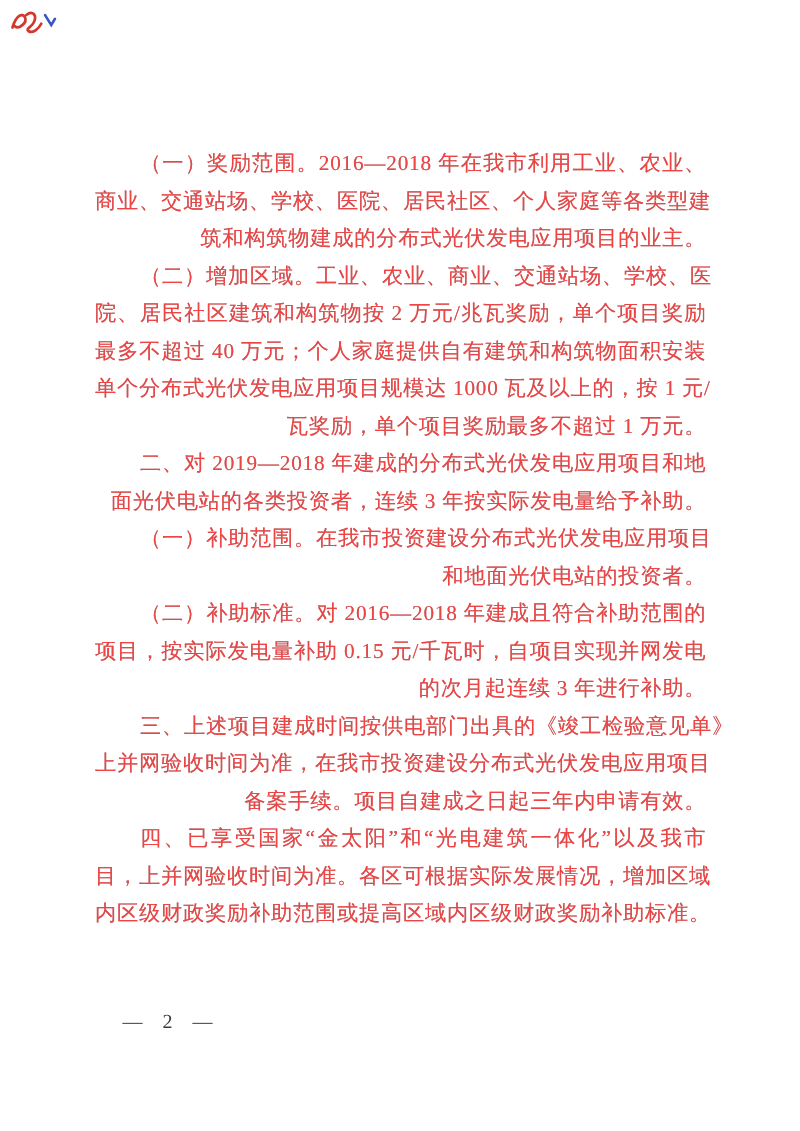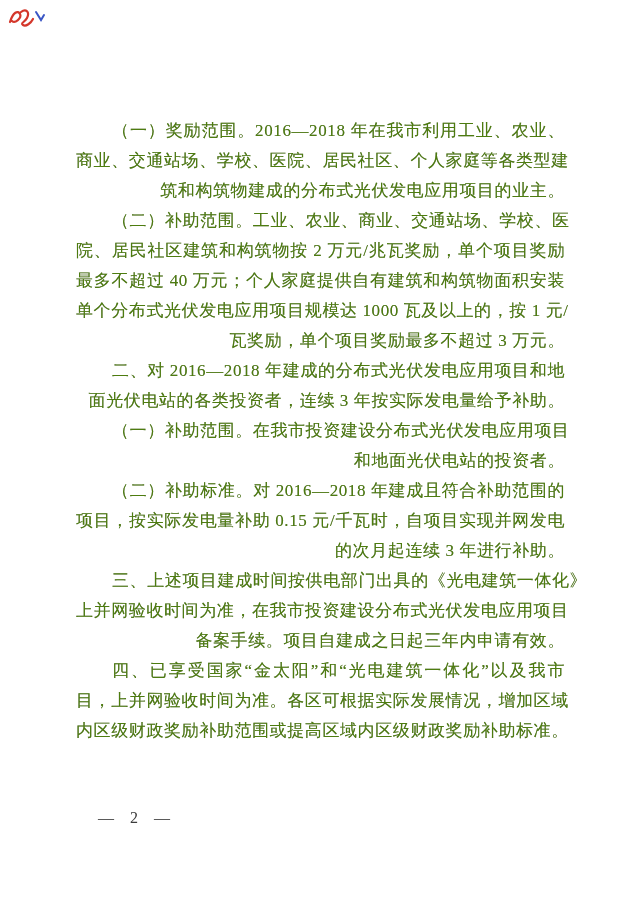--- a/index.html
+++ b/index.html
@@ -21,21 +21,21 @@
     left: 6px;
     top: 4px;
     width: 42px;
     height: 28px;
   }
   .doc-body {
     position: absolute;
     left: 76px;
     top: 116px;
     width: 489px;
-    color: #4d7c0f;
+    color: #ef4444;
     text-shadow: 0 0 0.5px rgba(40,40,40,0.45);
   }
   .para { margin: 0; padding: 0; }
   .line {
     font-size: 17px;
     line-height: 30px;
     height: 30px;
     white-space: nowrap;
     letter-spacing: 0.6px;
     text-align: justify;
@@ -69,41 +69,41 @@
     <path d="M30 8 L35 16 L38 11" fill="none" stroke="#3a56c5" stroke-width="2" stroke-linecap="round"></path>
   </svg>
 
   <div class="doc-body">
       <div class="para">
         <div class="line indent">（一）奖励范围。2016—2018 年在我市利用工业、农业、</div>
         <div class="line">商业、交通站场、学校、医院、居民社区、个人家庭等各类型建</div>
         <div class="line last">筑和构筑物建成的分布式光伏发电应用项目的业主。</div>
       </div>
       <div class="para">
-        <div class="line indent">（二）补助范围。工业、农业、商业、交通站场、学校、医</div>
+        <div class="line indent">（二）增加区域。工业、农业、商业、交通站场、学校、医</div>
         <div class="line">院、居民社区建筑和构筑物按 2 万元/兆瓦奖励，单个项目奖励</div>
         <div class="line">最多不超过 40 万元；个人家庭提供自有建筑和构筑物面积安装</div>
         <div class="line">单个分布式光伏发电应用项目规模达 1000 瓦及以上的，按 1 元/</div>
-        <div class="line last">瓦奖励，单个项目奖励最多不超过 3 万元。</div>
+        <div class="line last">瓦奖励，单个项目奖励最多不超过 1 万元。</div>
       </div>
       <div class="para">
-        <div class="line indent">二、对 2016—2018 年建成的分布式光伏发电应用项目和地</div>
+        <div class="line indent">二、对 2019—2018 年建成的分布式光伏发电应用项目和地</div>
         <div class="line last">面光伏电站的各类投资者，连续 3 年按实际发电量给予补助。</div>
       </div>
       <div class="para">
         <div class="line indent">（一）补助范围。在我市投资建设分布式光伏发电应用项目</div>
         <div class="line last">和地面光伏电站的投资者。</div>
       </div>
       <div class="para">
         <div class="line indent">（二）补助标准。对 2016—2018 年建成且符合补助范围的</div>
         <div class="line">项目，按实际发电量补助 0.15 元/千瓦时，自项目实现并网发电</div>
         <div class="line last">的次月起连续 3 年进行补助。</div>
       </div>
       <div class="para">
-        <div class="line indent">三、上述项目建成时间按供电部门出具的《光电建筑一体化》</div>
+        <div class="line indent">三、上述项目建成时间按供电部门出具的《竣工检验意见单》</div>
         <div class="line">上并网验收时间为准，在我市投资建设分布式光伏发电应用项目</div>
         <div class="line last">备案手续。项目自建成之日起三年内申请有效。</div>
       </div>
       <div class="para">
         <div class="line indent">四、已享受国家“金太阳”和“光电建筑一体化”以及我市</div>
         <div class="line">目，上并网验收时间为准。各区可根据实际发展情况，增加区域</div>
         <div class="line last">内区级财政奖励补助范围或提高区域内区级财政奖励补助标准。</div>
       </div>
     </div>
 

